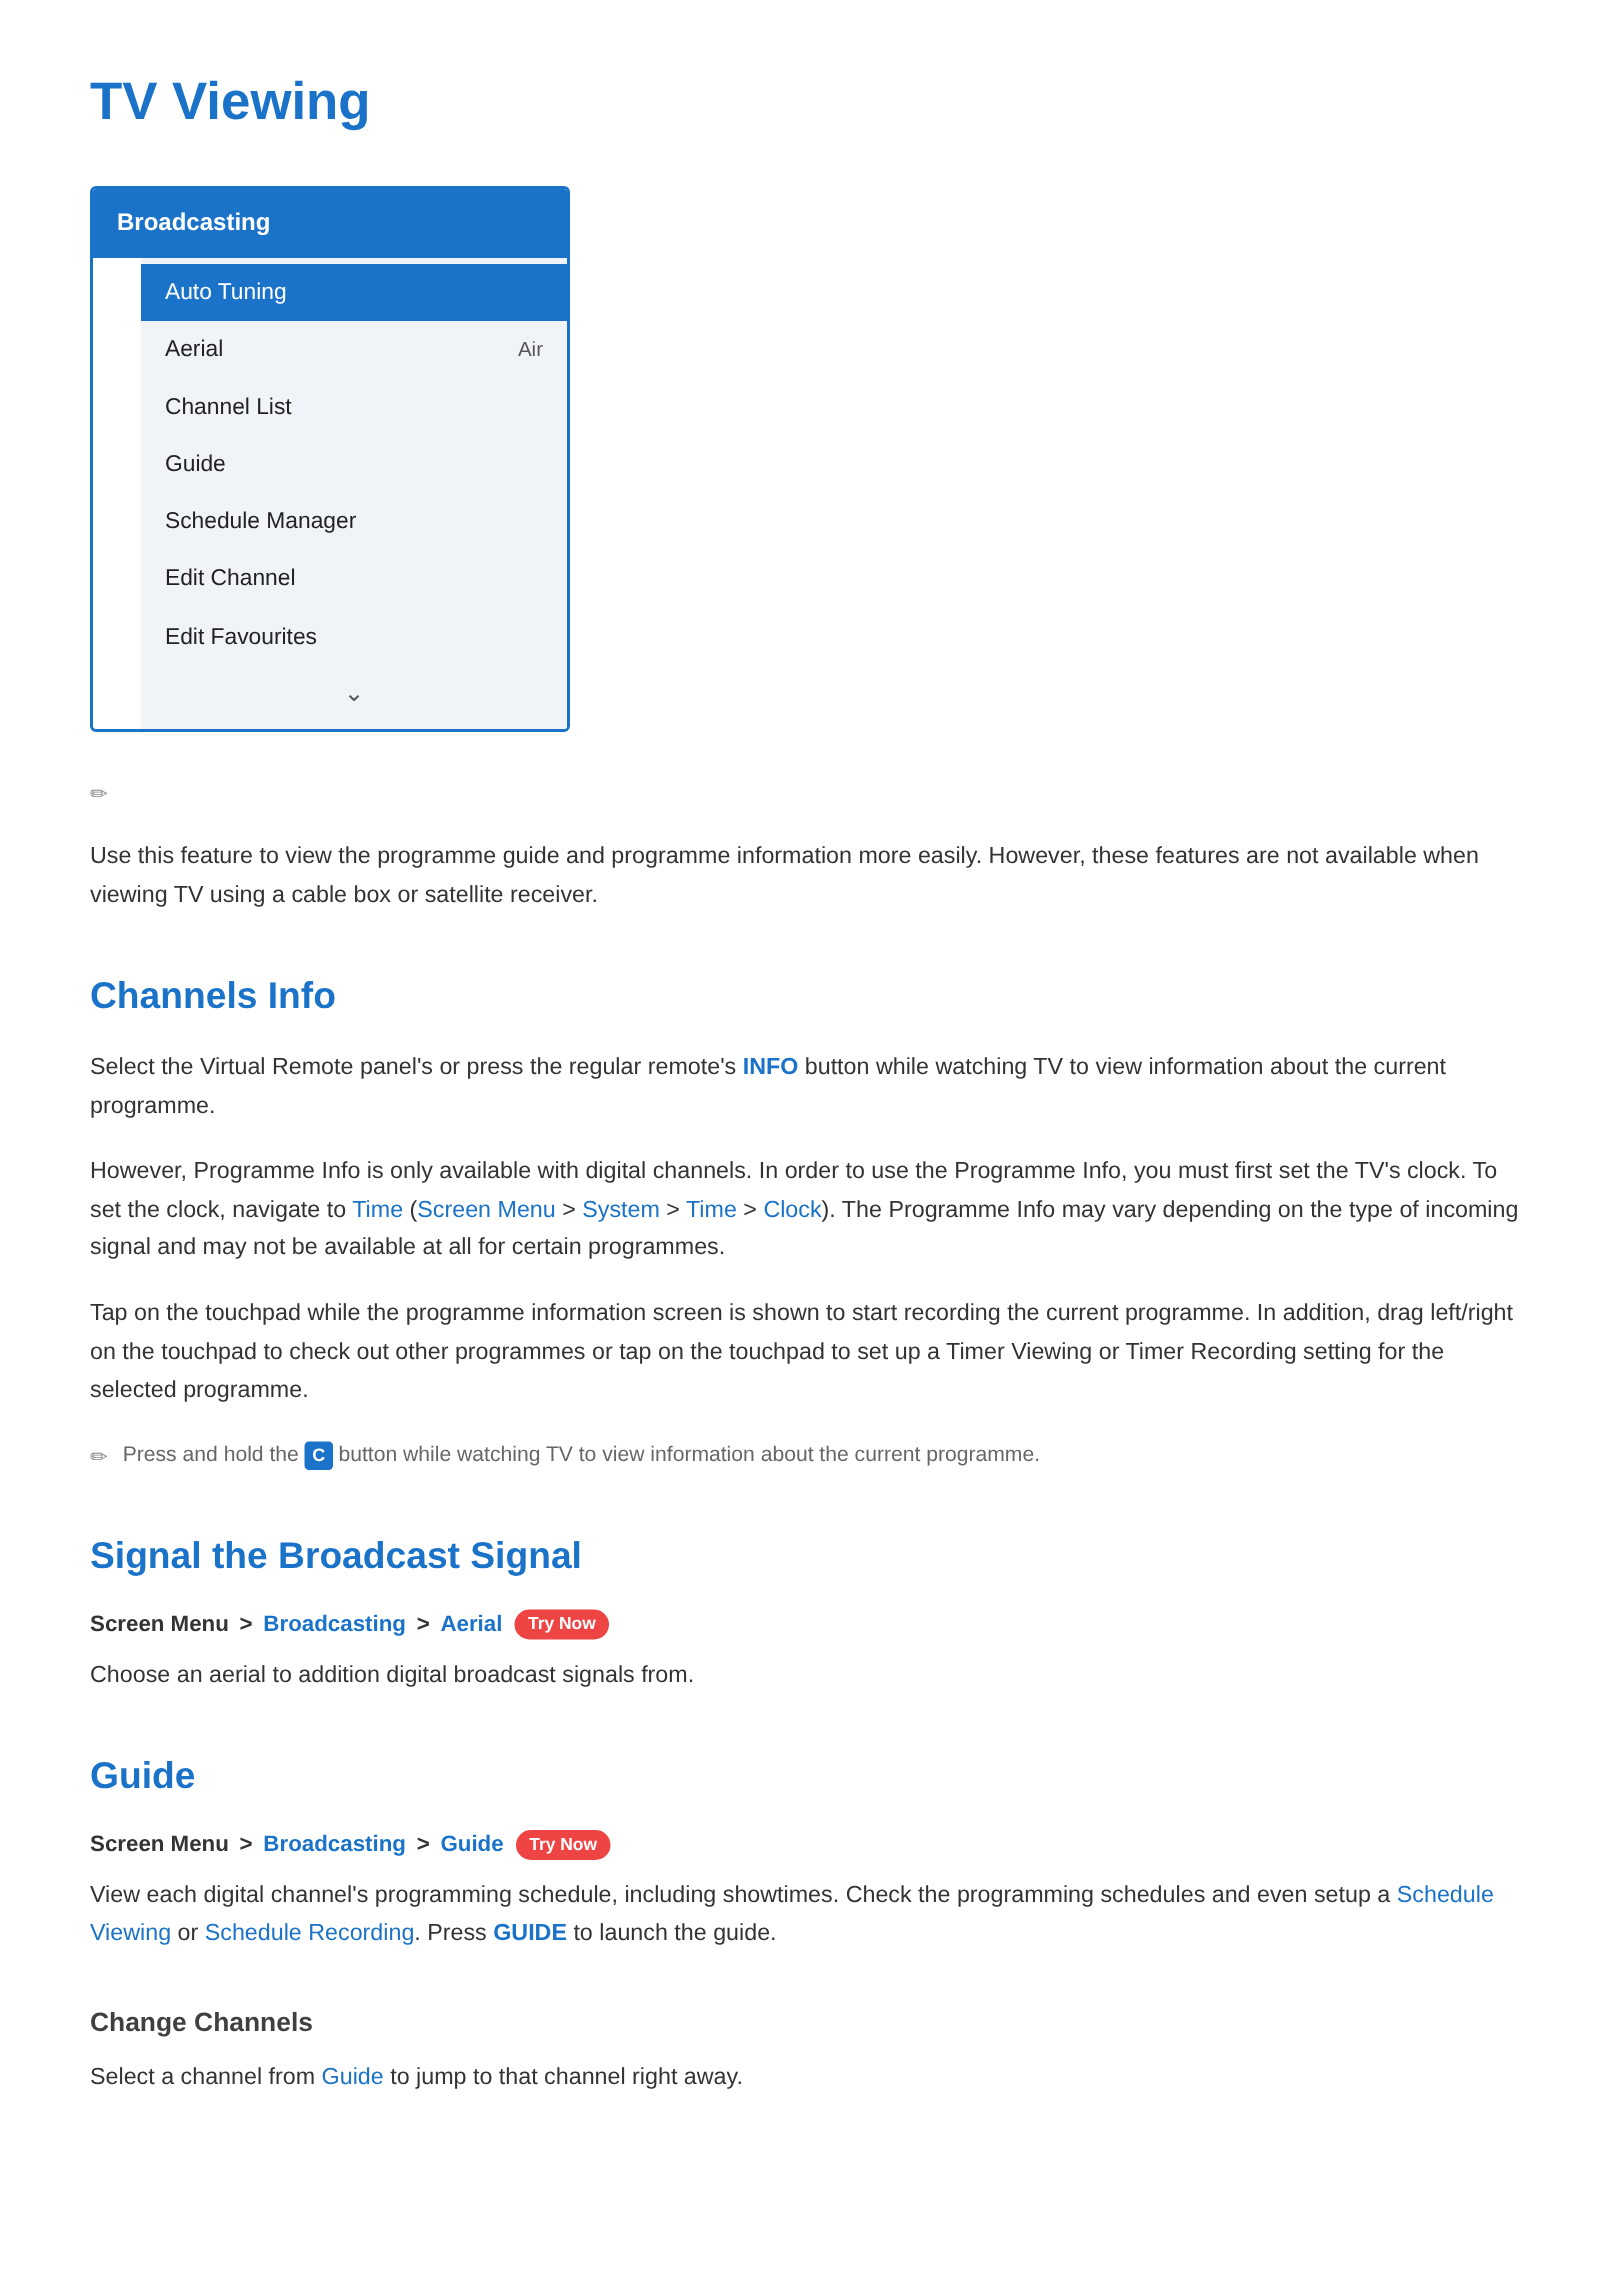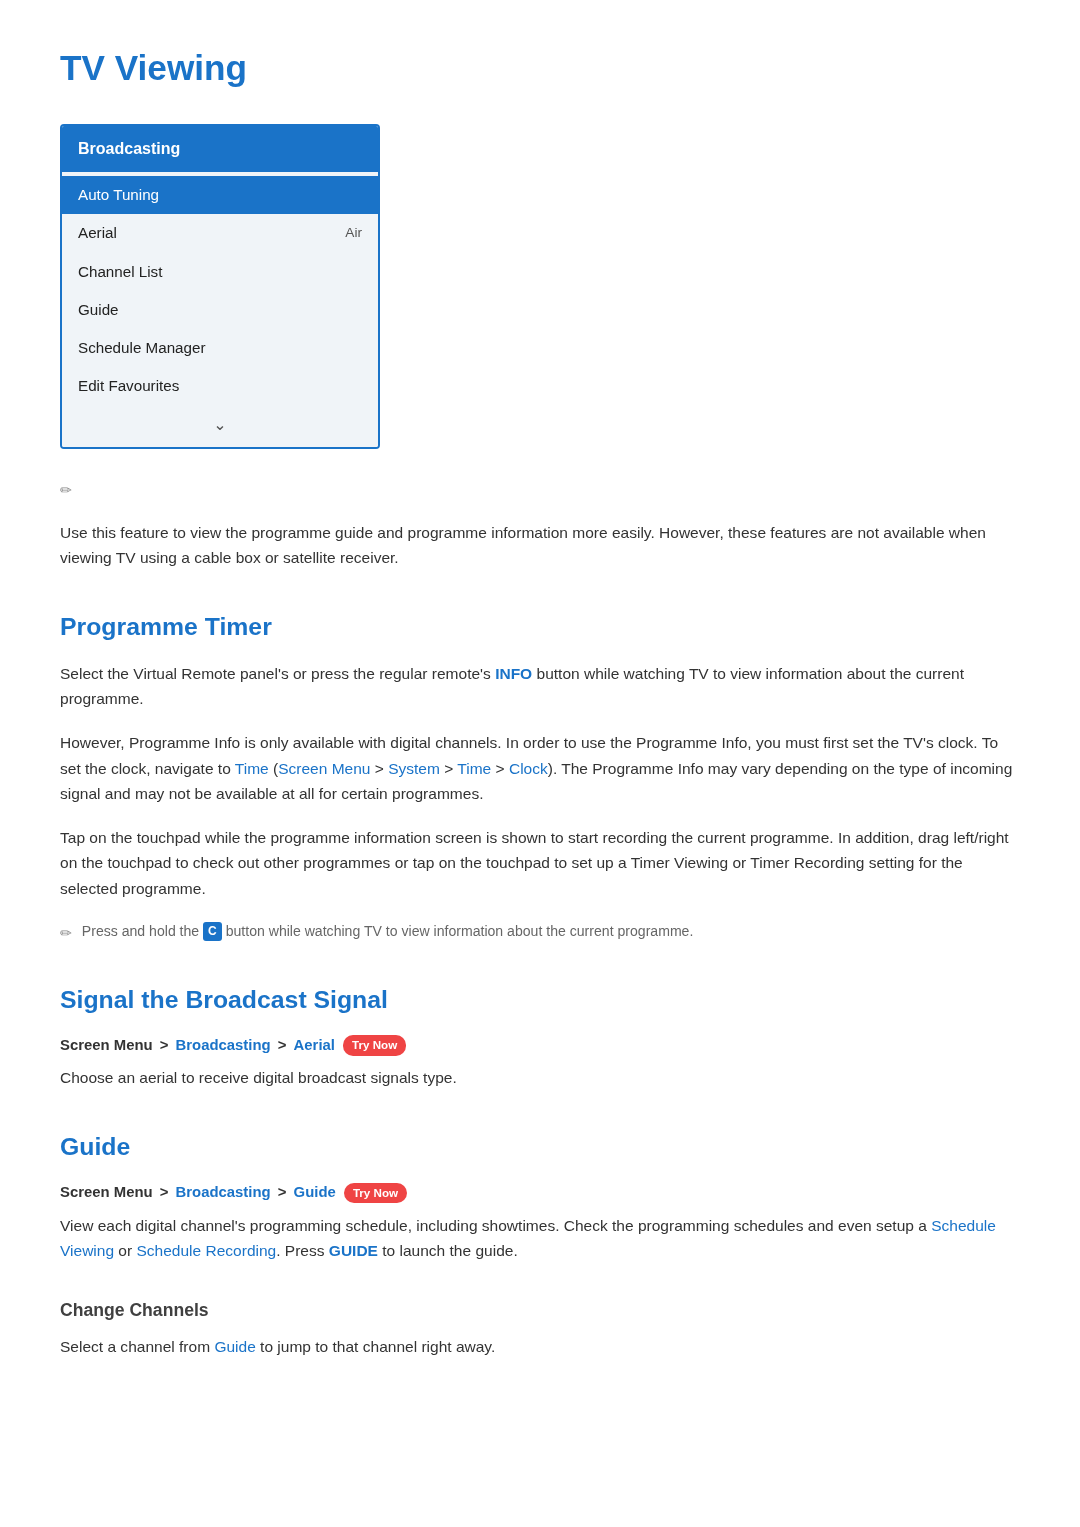--- a/index.html
+++ b/index.html
@@ -31,20 +31,21 @@
     .menu-header {
       background: #1a73c8;
       color: #ffffff;
       padding: 10px 16px;
       font-size: 1em;
       font-weight: 600;
     }
     .menu-items {
       background: #f0f4f8;
       padding: 4px 0;
+      margin-left: 32px;
     }
     .menu-item {
       padding: 7px 16px;
       font-size: 0.95em;
       color: #222;
       display: flex;
       justify-content: space-between;
       align-items: center;
       cursor: pointer;
     }
@@ -173,33 +174,36 @@
     <div class="menu-item">
       <span>Channel List</span>
     </div>
     <div class="menu-item">
       <span>Guide</span>
     </div>
     <div class="menu-item">
       <span>Schedule Manager</span>
     </div>
     <div class="menu-item">
+      <span>Edit Channel</span>
+    </div>
+    <div class="menu-item">
       <span>Edit Favourites</span>
     </div>
     <div class="menu-chevron">⌄</div>
   </div>
 </div>
 
 <div class="note">
   <span class="note-icon">✏</span>
 </div>
 
 <p class="body-text">Use this feature to view the programme guide and programme information more easily. However, these features are not available when viewing TV using a cable box or satellite receiver.</p>
 
-<h2 class="section-title">Programme Timer</h2>
+<h2 class="section-title">Channels Info</h2>
 
 <p class="body-text">
   Select the Virtual Remote panel's or press the regular remote's <span class="link-bold">INFO</span> button while watching TV to view information about the current programme.
 </p>
 
 <p class="body-text">
   However, Programme Info is only available with digital channels. In order to use the Programme Info, you must first set the TV's clock. To set the clock, navigate to <span class="link">Time</span> (<span class="link">Screen Menu</span> &gt; <span class="link">System</span> &gt; <span class="link">Time</span> &gt; <span class="link">Clock</span>). The Programme Info may vary depending on the type of incoming signal and may not be available at all for certain programmes.
 </p>
 
 <p class="body-text">
@@ -218,21 +222,21 @@
 <div class="path-line">
   <span>Screen Menu</span>
   <span class="path-sep"> &gt; </span>
   <span class="path-link">Broadcasting</span>
   <span class="path-sep"> &gt; </span>
   <span class="path-link">Aerial</span>
   <span class="try-now">Try Now</span>
 </div>
 
 <p class="body-text">
-  Choose an aerial to receive digital broadcast signals type.
+  Choose an aerial to addition digital broadcast signals from.
 </p>
 
 <h2 class="section-title">Guide</h2>
 
 <div class="path-line">
   <span>Screen Menu</span>
   <span class="path-sep"> &gt; </span>
   <span class="path-link">Broadcasting</span>
   <span class="path-sep"> &gt; </span>
   <span class="path-link">Guide</span>

